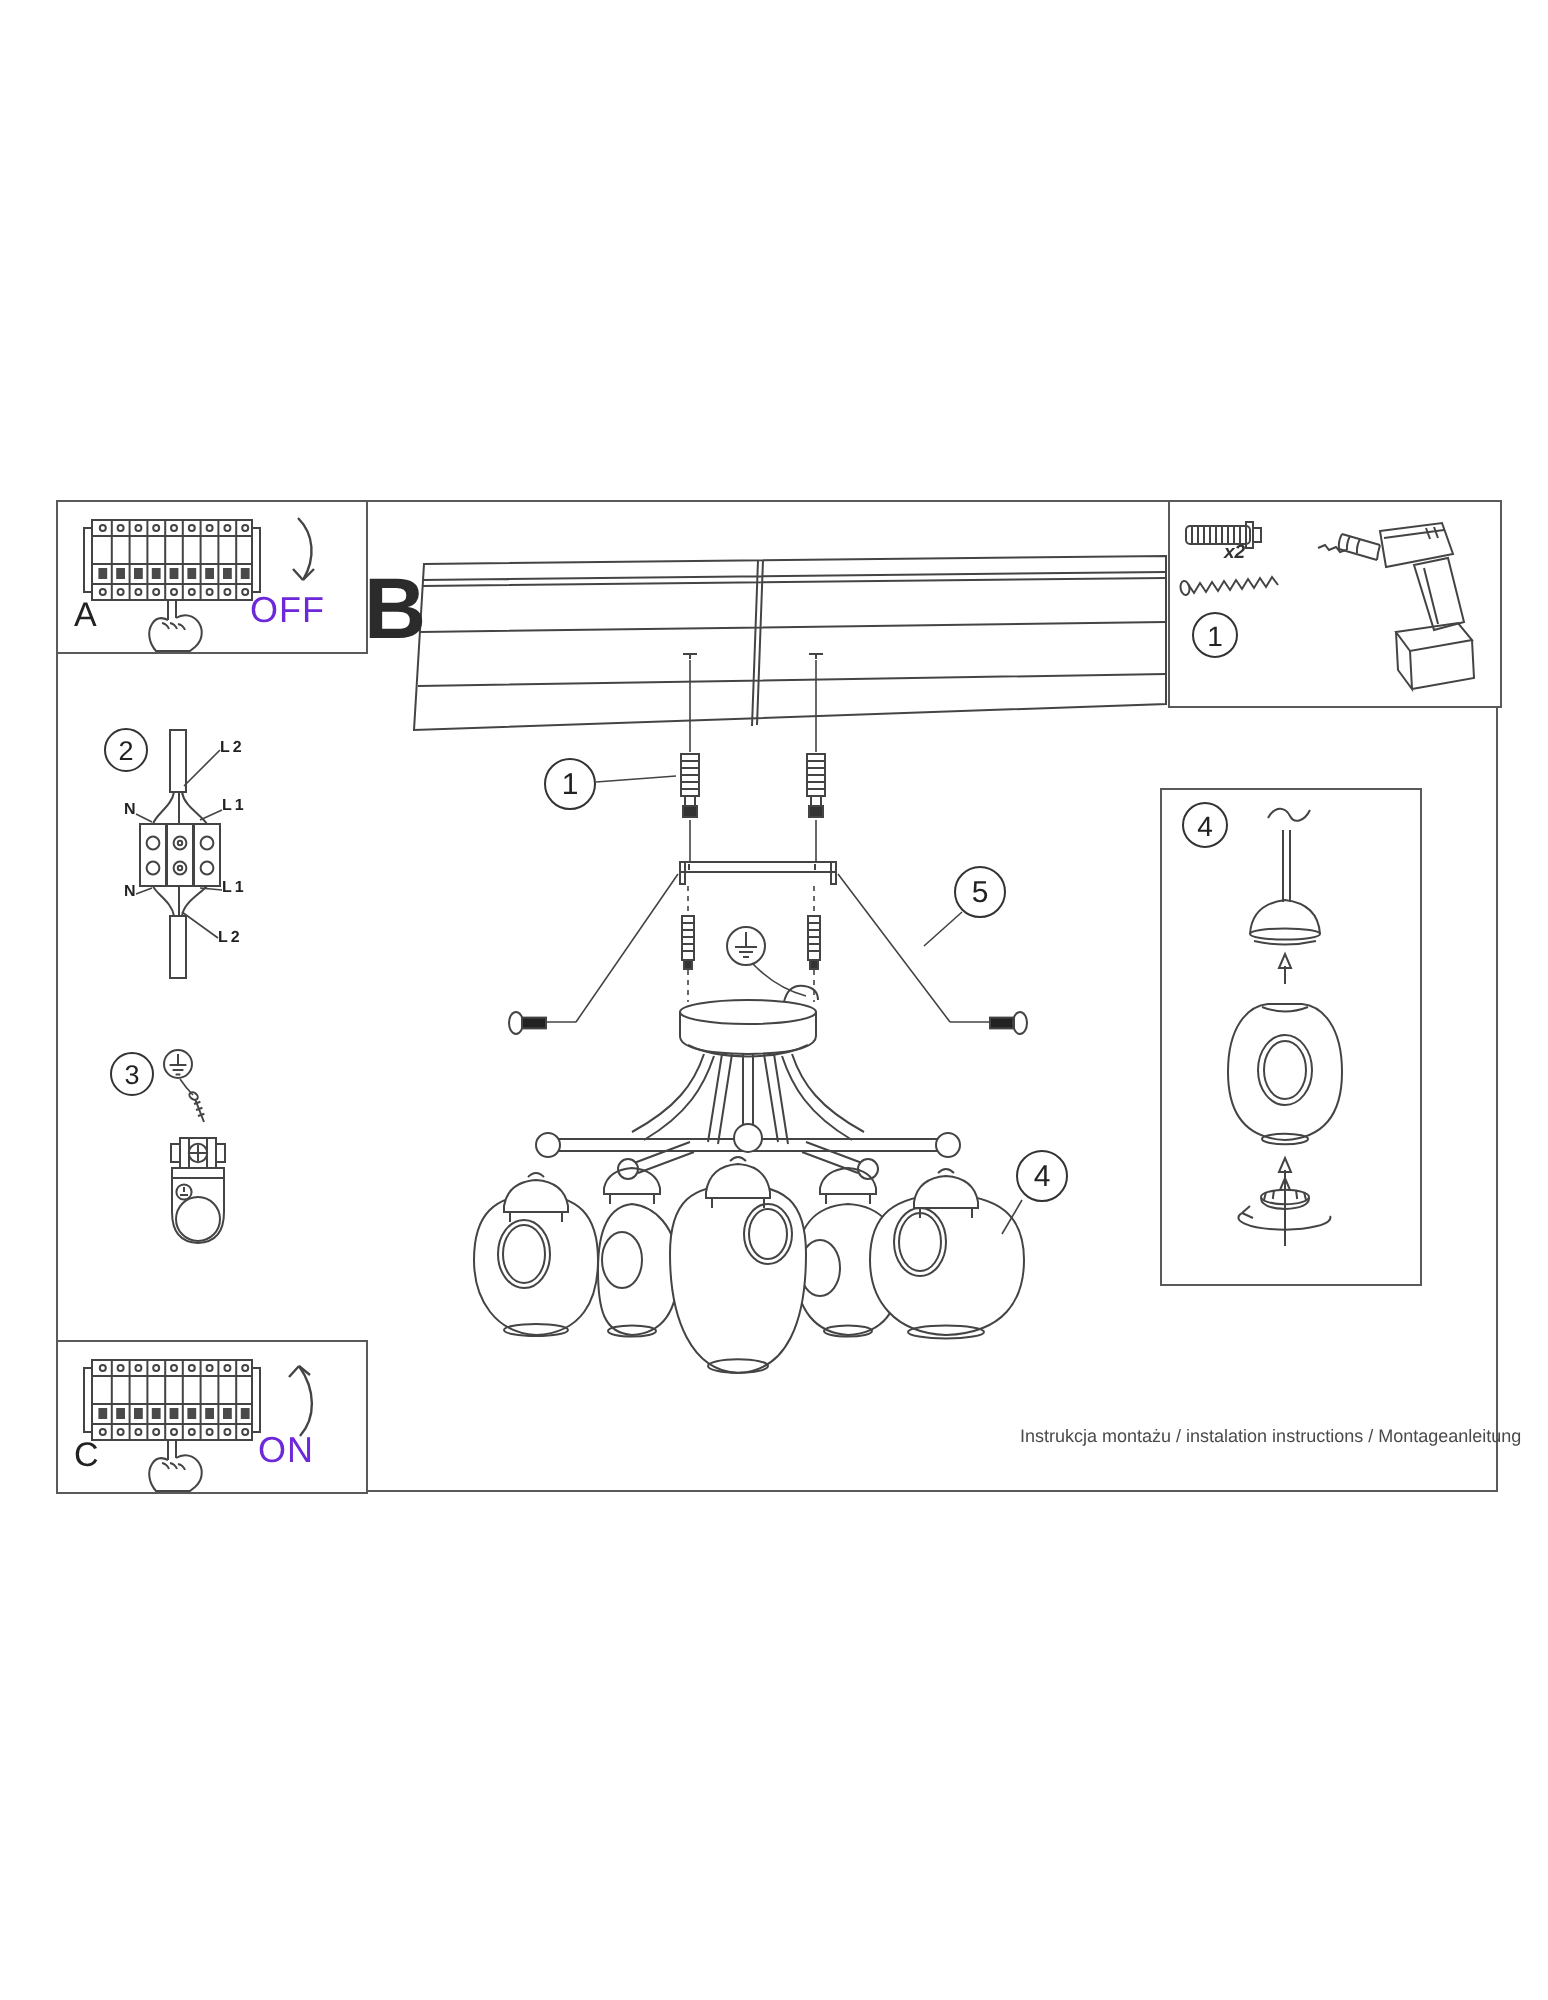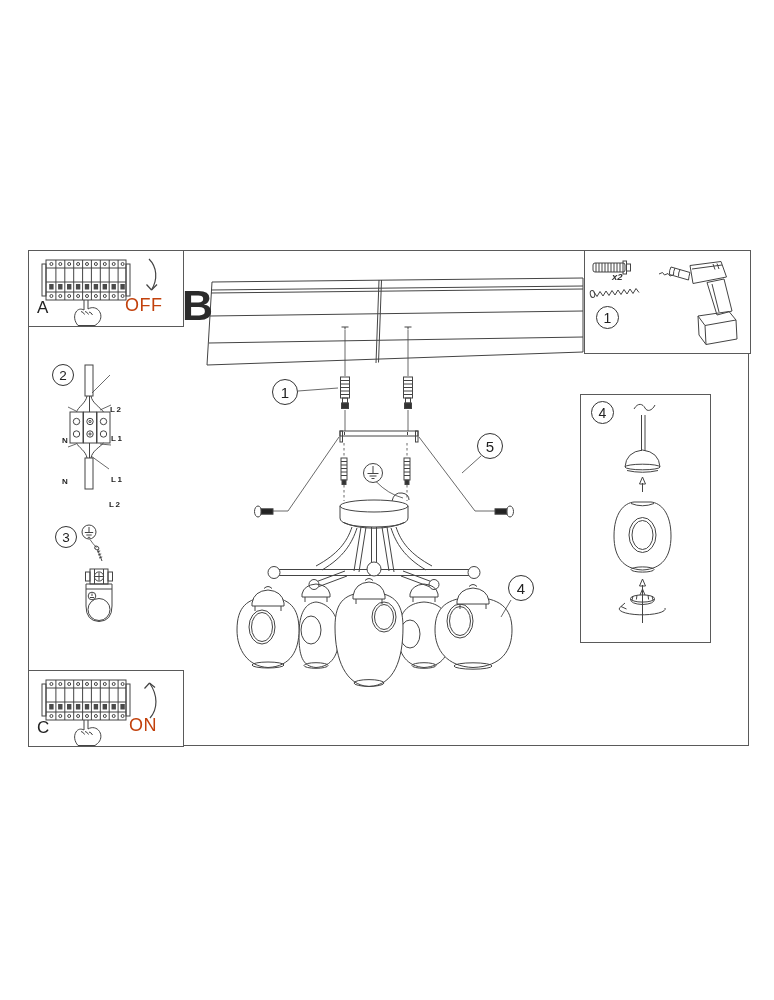--- a/index.html
+++ b/index.html
@@ -6,28 +6,28 @@
   #page{position:relative;width:774px;height:1000px;background:#fff;overflow:hidden;
         font-family:"Liberation Sans",sans-serif;color:#333;}
   .abs{position:absolute;}
   #outer-border{left:28px;top:250px;width:719px;height:494px;border:1px solid #5a5a5a;}
   .panel-box{border:1px solid #5a5a5a;background:#fff;}
   #box-a{left:28px;top:250px;width:154px;height:75px;}
   #box-c{left:28px;top:670px;width:154px;height:75px;}
   #box-kit{left:584px;top:250px;width:165px;height:102px;}
   #box-shade{left:580px;top:394px;width:129px;height:247px;}
   .sec-letter{position:absolute;font-size:17px;font-weight:400;color:#222;}
-  .switch-label{position:absolute;font-size:18px;letter-spacing:.5px;color:#c2410c;}
+  .switch-label{position:absolute;font-size:18px;letter-spacing:.5px;color:#6d28d9;}
   .co{position:absolute;border:1.4px solid #333;border-radius:50%;background:#fff;
       display:flex;align-items:center;justify-content:center;color:#222;box-sizing:border-box;}
   .co-s{width:22px;height:22px;font-size:13.5px;}
   .co-m{width:23px;height:23px;font-size:14px;}
   .co-l{width:26px;height:26px;font-size:15px;}
   #label-b{left:182px;top:284px;font-size:43px;font-weight:700;color:#2b2b2b;line-height:1;}
-  .wire-label{position:absolute;font-size:8px;font-weight:700;letter-spacing:1.5px;color:#222;margin-top:36px;}
+  .wire-label{position:absolute;font-size:8px;font-weight:700;letter-spacing:1.5px;color:#222;}
   #kit-qty{left:612px;top:271px;font-size:9.5px;font-style:italic;font-weight:700;color:#333;}
   #footer{left:510px;top:712px;font-size:9px;line-height:13.5px;color:#4a4a4a;}
   svg{display:block;}
 </style>
 </head>
 <body>
 
 <div id="page">
 
   <div class="abs" id="outer-border"></div>
@@ -391,15 +391,16 @@
       <path stroke-width=".8" d="M316,330 L306,347"></path>
     </g>
   </svg>
 
   <span class="abs" id="label-b">B</span>
   <span class="co co-l" style="left:272px;top:379px;">1</span>
   <span class="co co-l" style="left:477px;top:433px;">5</span>
   <span class="co co-l" style="left:508px;top:575px;">4</span>
 
   <div class="abs" id="footer">
+    <div>Instrukcja montażu / instalation instructions / Montageanleitung</div>
   </div>
 
 </div>
 
 </body></html>

